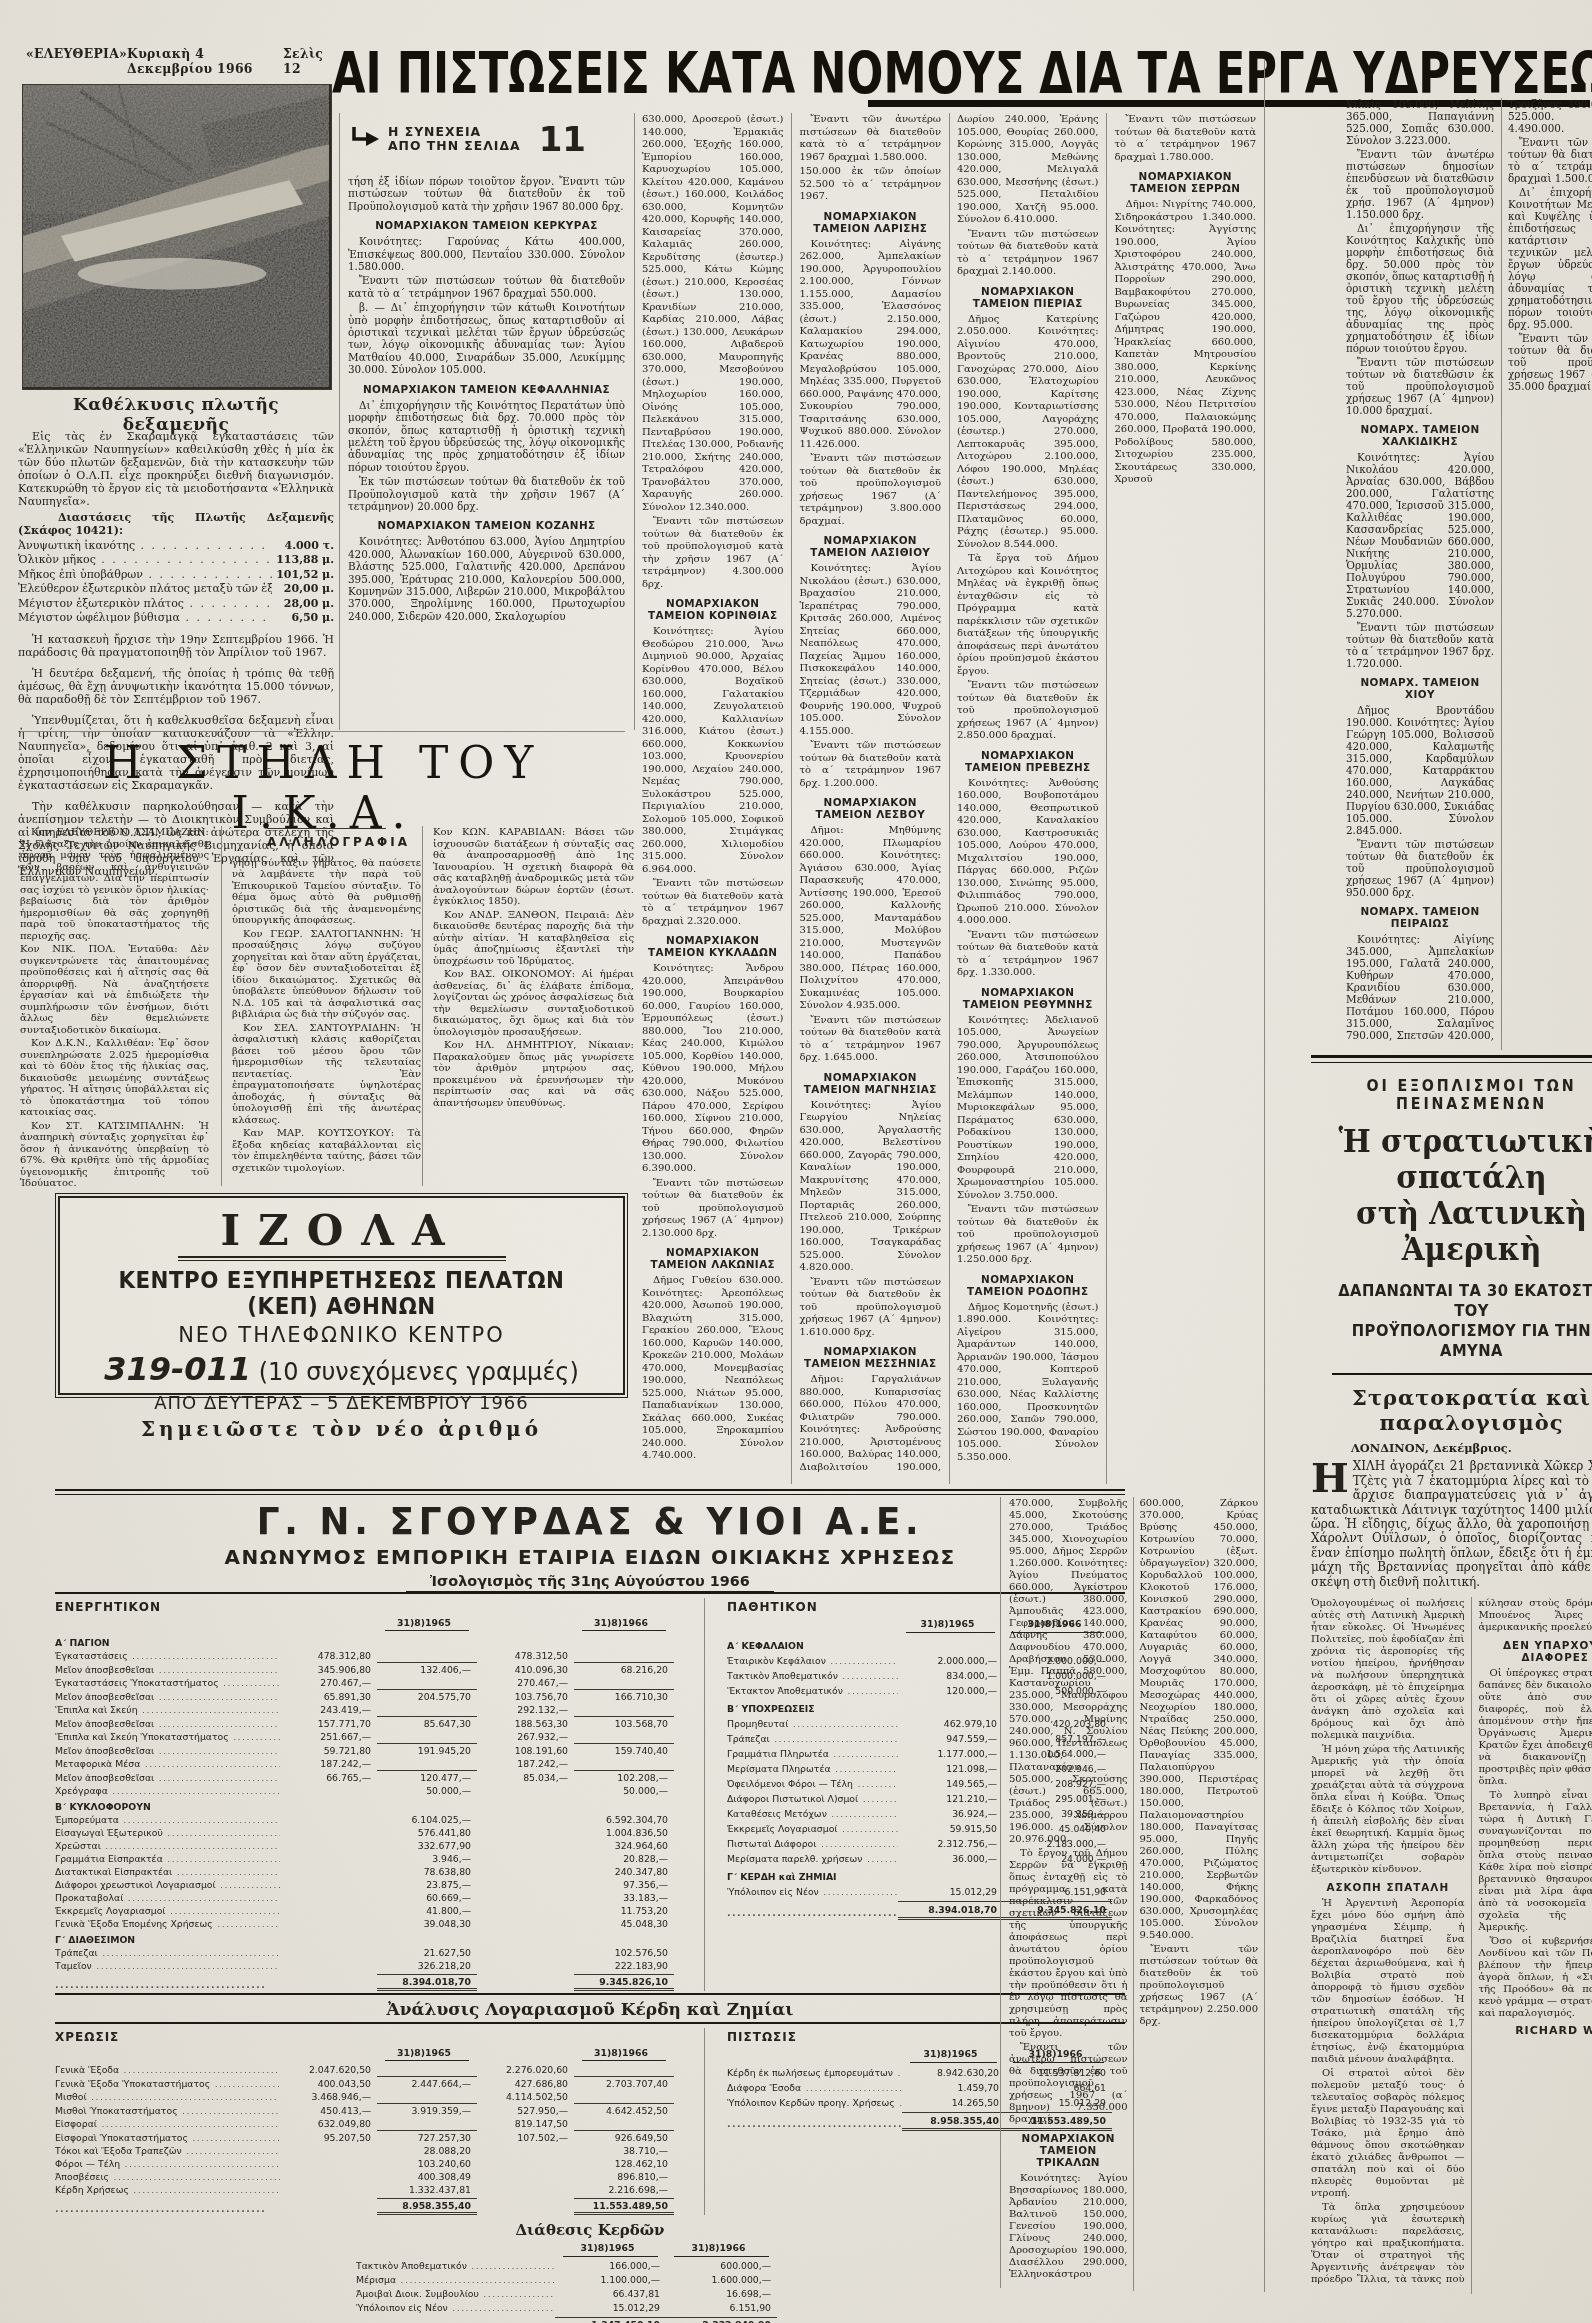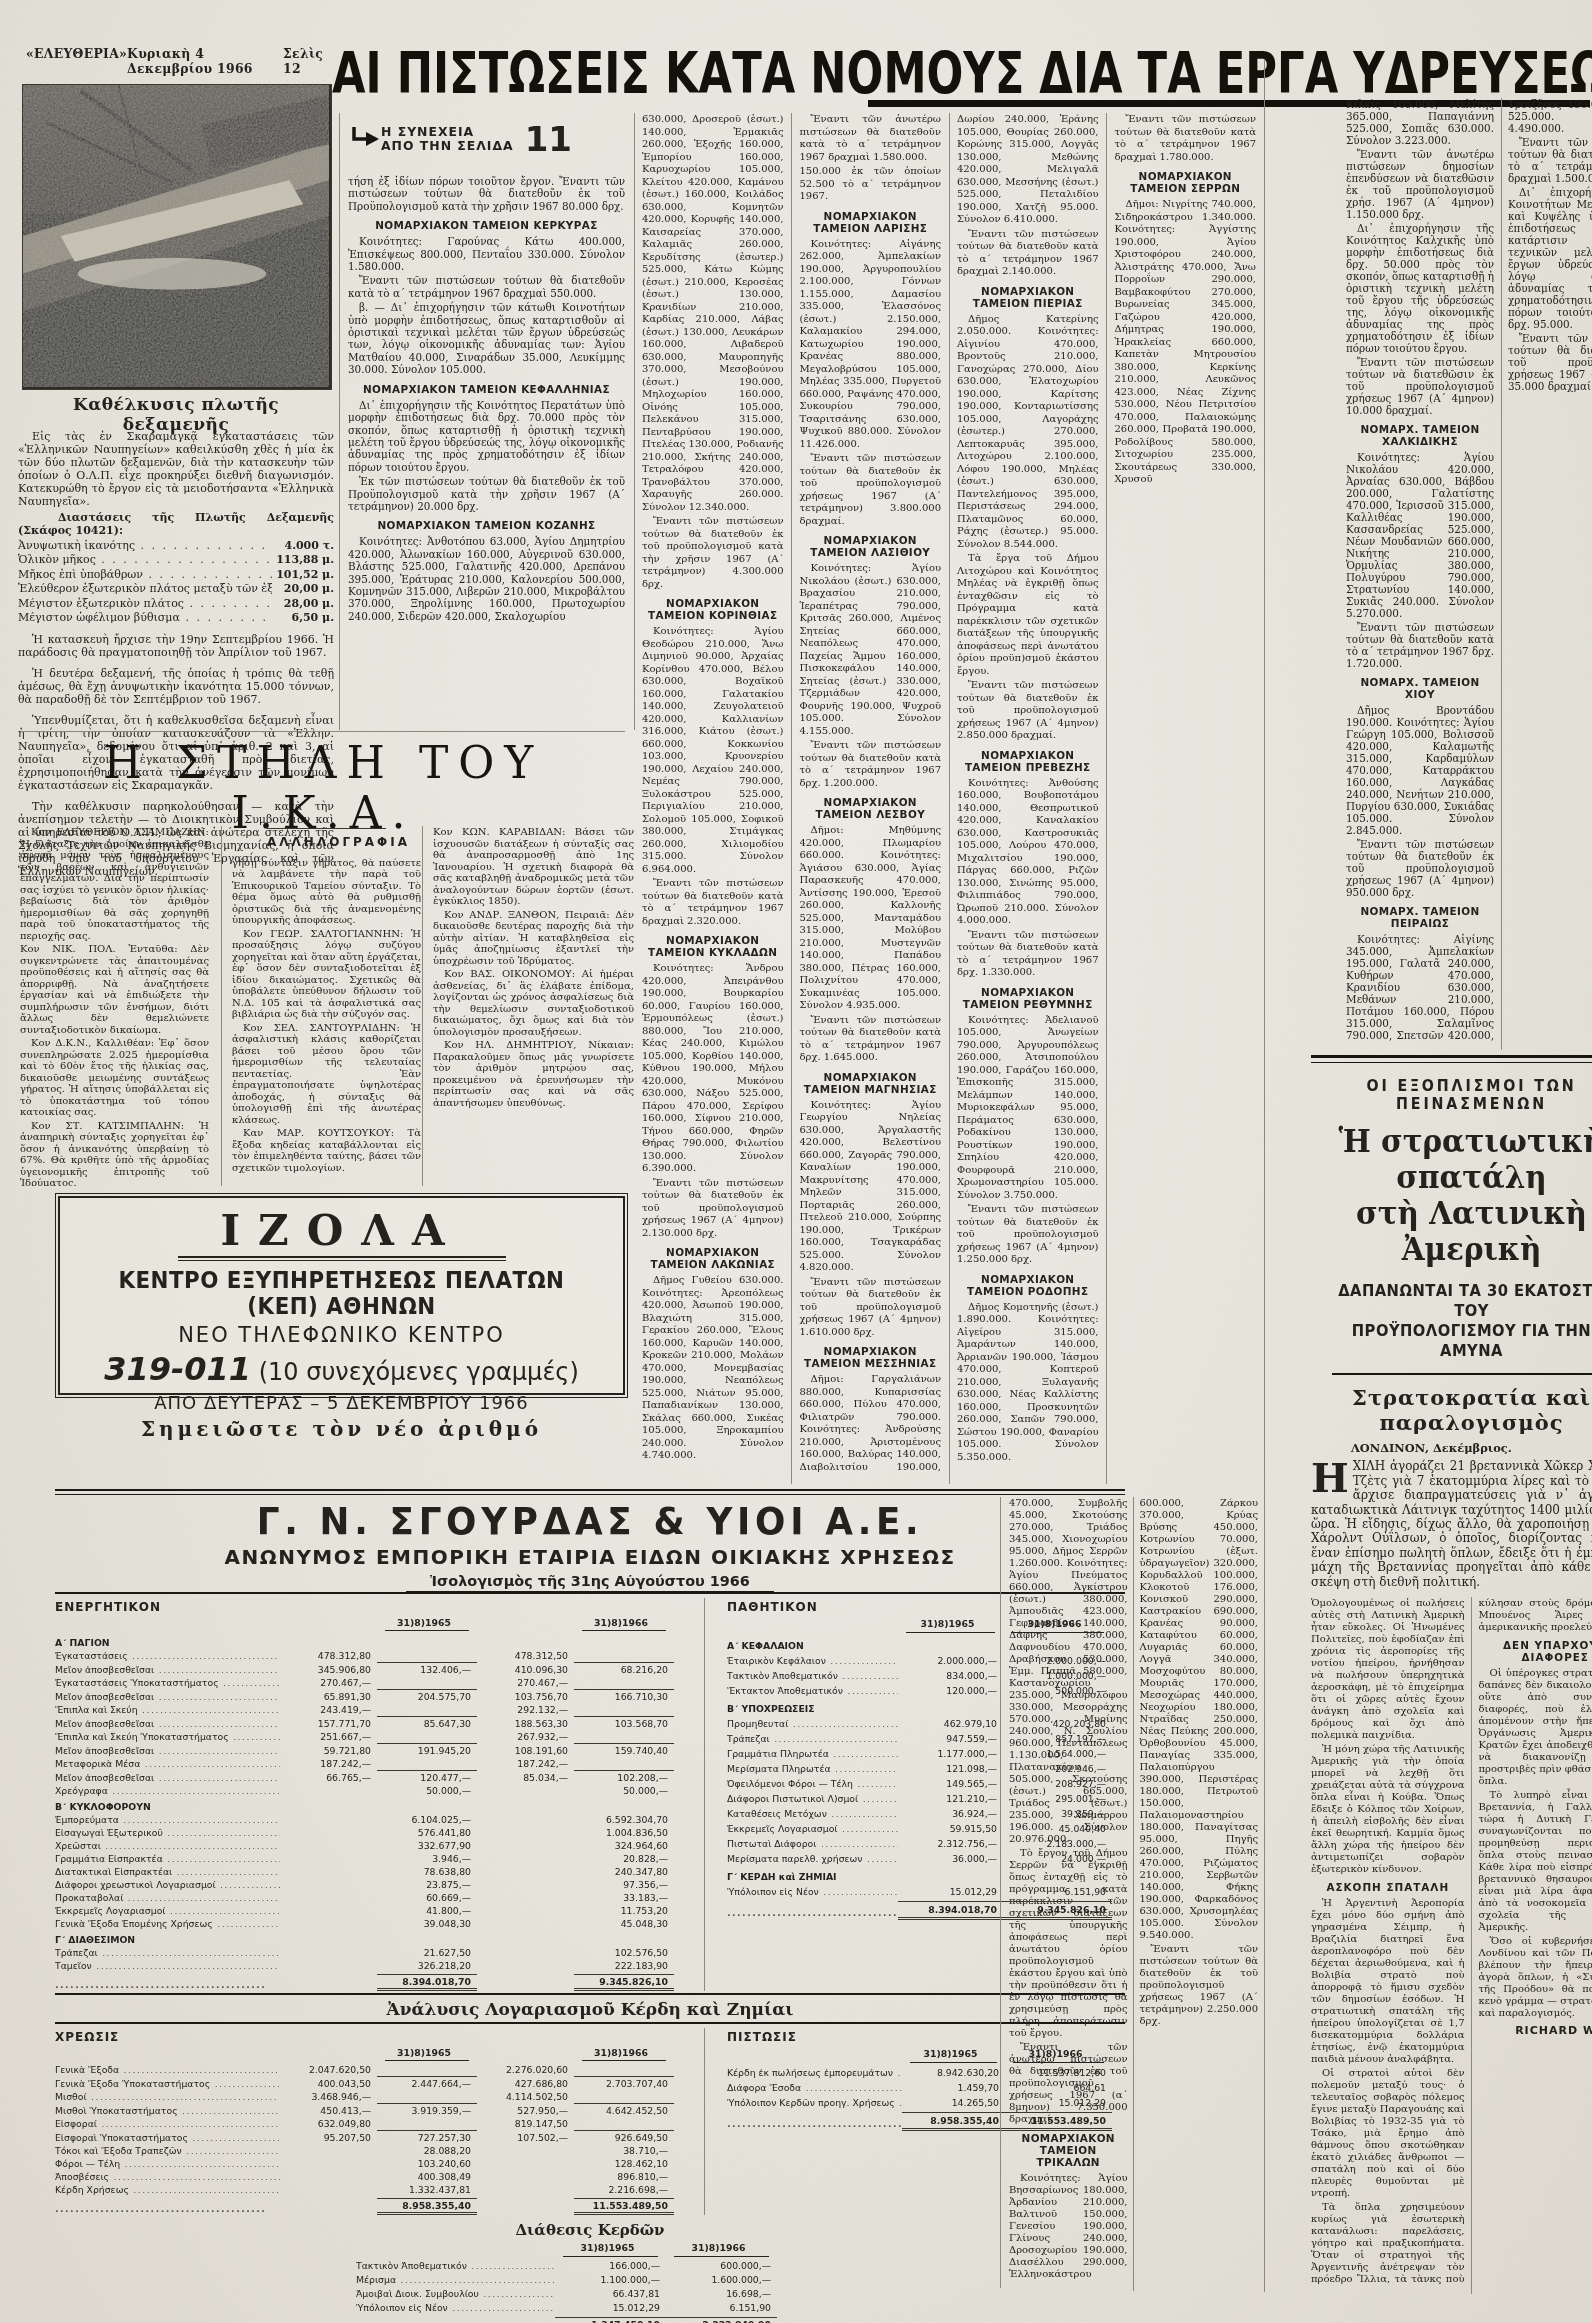--- a/index.html
+++ b/index.html
@@ -21,21 +21,21 @@
   #feature{left:18px;top:422px;width:316px;font-size:11px;line-height:13px;text-align:justify;}
   #feature .fp{margin:8px 0 3px;text-indent:14px;}
   #feature .leadin{text-indent:40px;font-weight:bold;margin:2px 0;}
   .tsp{margin:2px 0 4px;}
   .tsp .trow{display:flex;font-size:11px;line-height:14.4px;}
   .tsp .tl{flex:1;overflow:hidden;white-space:nowrap;}
   .tsp .tl::after{content:" . . . . . . . . . . . . . . . . . . . . . . . . . . . . . . . . . . . .";letter-spacing:2px;color:#3a372f;}
   .tsp .tn{width:62px;text-align:right;font-weight:bold;}
 
   
-  #contbox{left:350px;top:119px;width:273px;display:flex;align-items:center;gap:1px;}
+  #contbox{left:350px;top:119px;width:273px;display:flex;align-items:center;gap:8px;}
   #contbox .ctxt{font-family:"DejaVu Sans",sans-serif;font-weight:bold;font-size:12.4px;line-height:14px;letter-spacing:1px;}
   #contbox .cnum{font-family:"DejaVu Sans",sans-serif;font-weight:bold;font-size:34px;margin-left:10px;}
 
   
   .flow{text-align:justify;}
   .fp{margin:0 0 2px;text-indent:11px;overflow-wrap:break-word;}
   .fp.np{text-indent:0;}
   .fh{text-align:center;font-family:"DejaVu Sans",sans-serif;font-weight:bold;font-size:10.4px;line-height:12px;letter-spacing:0.4px;margin:7px 4px 4px;}
   .fsub{text-align:center;font-family:"DejaVu Sans",sans-serif;font-weight:bold;font-size:10.4px;letter-spacing:1px;margin:6px 0 4px;}
   .fdate{font-weight:bold;font-size:11.4px;margin:2px 0 4px;text-indent:26px;}

